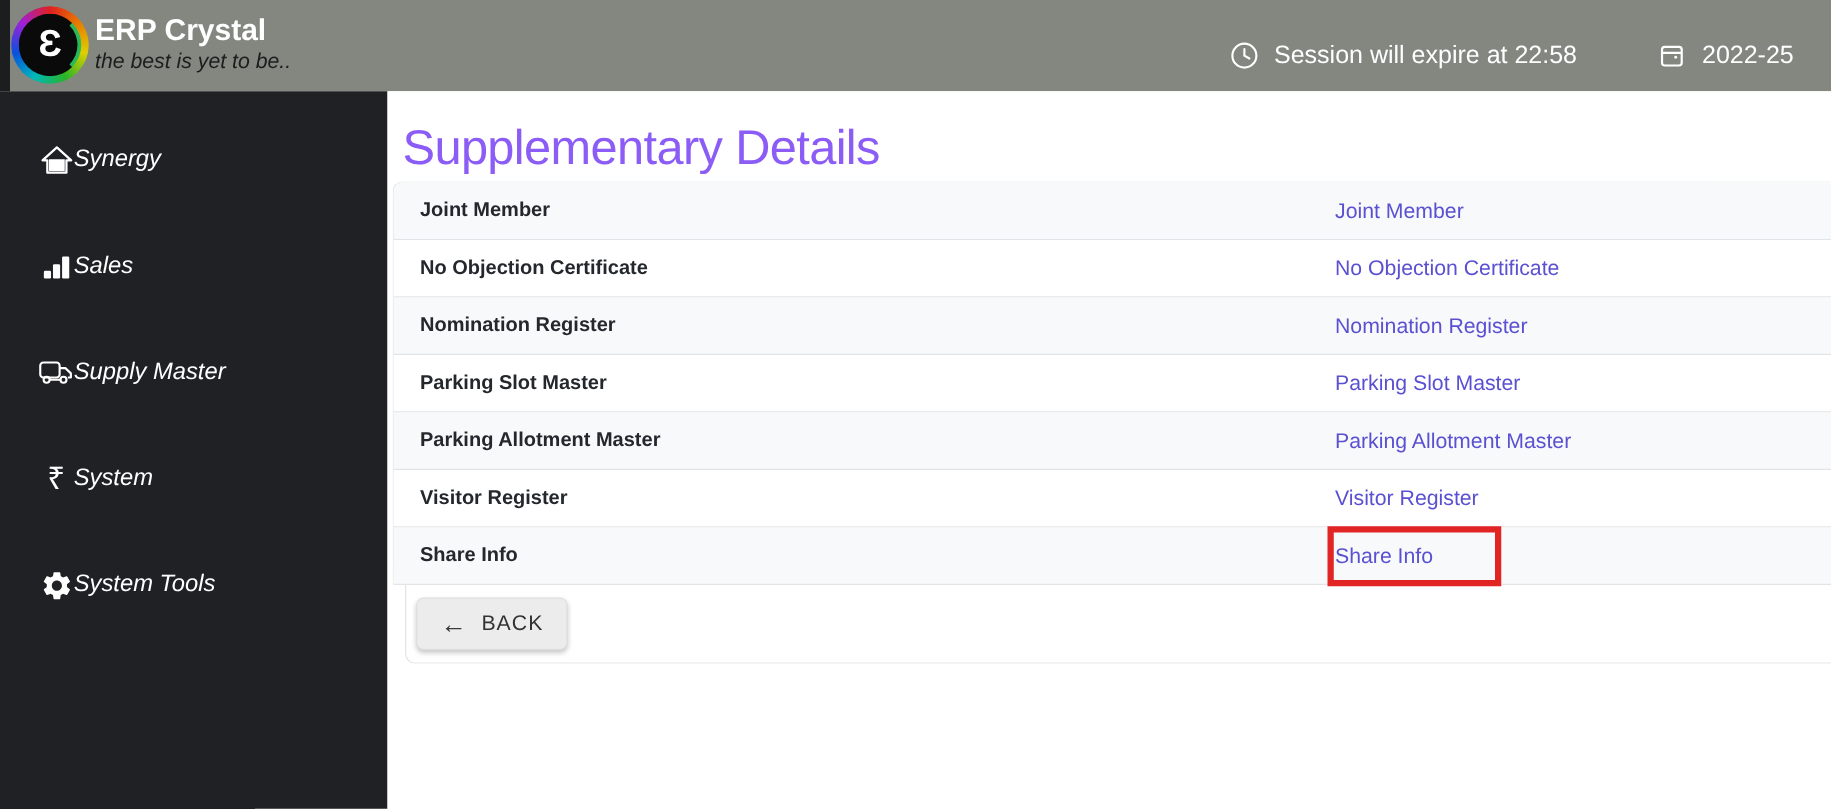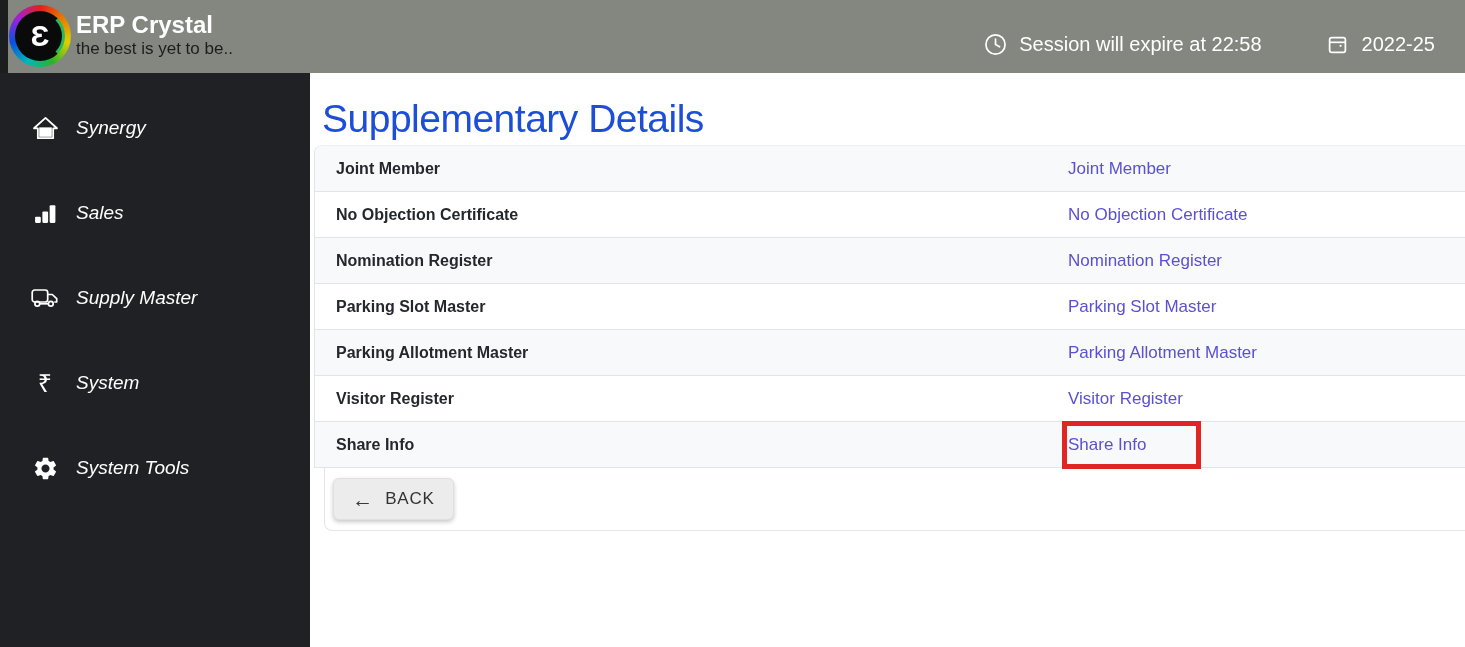--- a/index.html
+++ b/index.html
@@ -12,39 +12,39 @@
   .header-left-strip { position:absolute; left:0; top:0; width:8px; height:73px; background:#1c1d1f; }
   .logo { position:absolute; left:9px; top:5px; width:62px; height:62px; border-radius:50%;
           background:conic-gradient(#e02020,#e87a00,#ddd000,#28b428,#00b8b8,#0a50e0,#a020d8,#e02020);
           display:flex; align-items:center; justify-content:center; }
   .logo-inner { width:50px; height:50px; border-radius:50%; background:#0a0a0a; color:#fff;
                 display:flex; align-items:center; justify-content:center;
                 font-size:30px; font-weight:bold;
                 border:3px solid transparent; border-right-color:#28b95a; }
   .brand { position:absolute; left:76px; top:12px; }
   .brand-title { font-size:24px; font-weight:bold; color:#ffffff; line-height:26px; }
-  .brand-tagline { font-size:17px; color:#1d1d1d; line-height:22px; }
+  .brand-tagline { font-size:17px; font-style:italic; color:#1d1d1d; line-height:22px; }
   .header-right { position:absolute; right:30px; top:0; height:89px;
                   display:flex; align-items:center; gap:62px; color:#fff; }
   .header-chip { display:flex; align-items:center; gap:10px; font-size:20px; }
 
   
   .sidebar { position:absolute; left:0; top:73px; width:310px; height:574px;
              background:#202125; padding-top:30px; }
   .side-item { height:50px; margin-bottom:35px; display:flex; align-items:center;
-               gap:17px; padding-left:31px; cursor:pointer; }
+               padding-left:31px; cursor:pointer; }
   .side-icon { width:28px; display:flex; align-items:center; justify-content:center; }
   .side-label { color:#fff; font-size:19px;font-style:italic; }
   .side-label.italic { font-style:italic; }
   .rupee-glyph { color:#fff; font-size:25px; line-height:25px; }
 
   
   .main { position:absolute; left:310px; top:73px; width:1155px; height:574px; background:#fff; }
   .page-title { margin:24px 0 4px 12px; font-size:39px; font-weight:400;
-                color:#1d4ed8; letter-spacing:-0.5px; }
+                color:#8b5cf6; letter-spacing:-0.5px; }
   .card { margin-left:4px; border-left:1px solid #e2e5e8; border-top:1px solid #eceef0;
           border-top-left-radius:8px; }
   .row { display:flex; align-items:center; height:46px; border-bottom:1px solid #e2e5e8;
          position:relative; }
   .row:nth-child(odd)  { background:#f8f9fa; }
   .row:nth-child(even) { background:#ffffff; }
   .row:first-child { border-top-left-radius:8px; }
   .row-label { width:753px; padding-left:21px; font-size:16px; font-weight:600; color:#24282c; }
   .row-link { font-size:17px; color:#5a50d2; text-decoration:none; cursor:pointer; }
   .highlight-box { position:absolute; left:747px; top:-1px; width:139px; height:48px;

